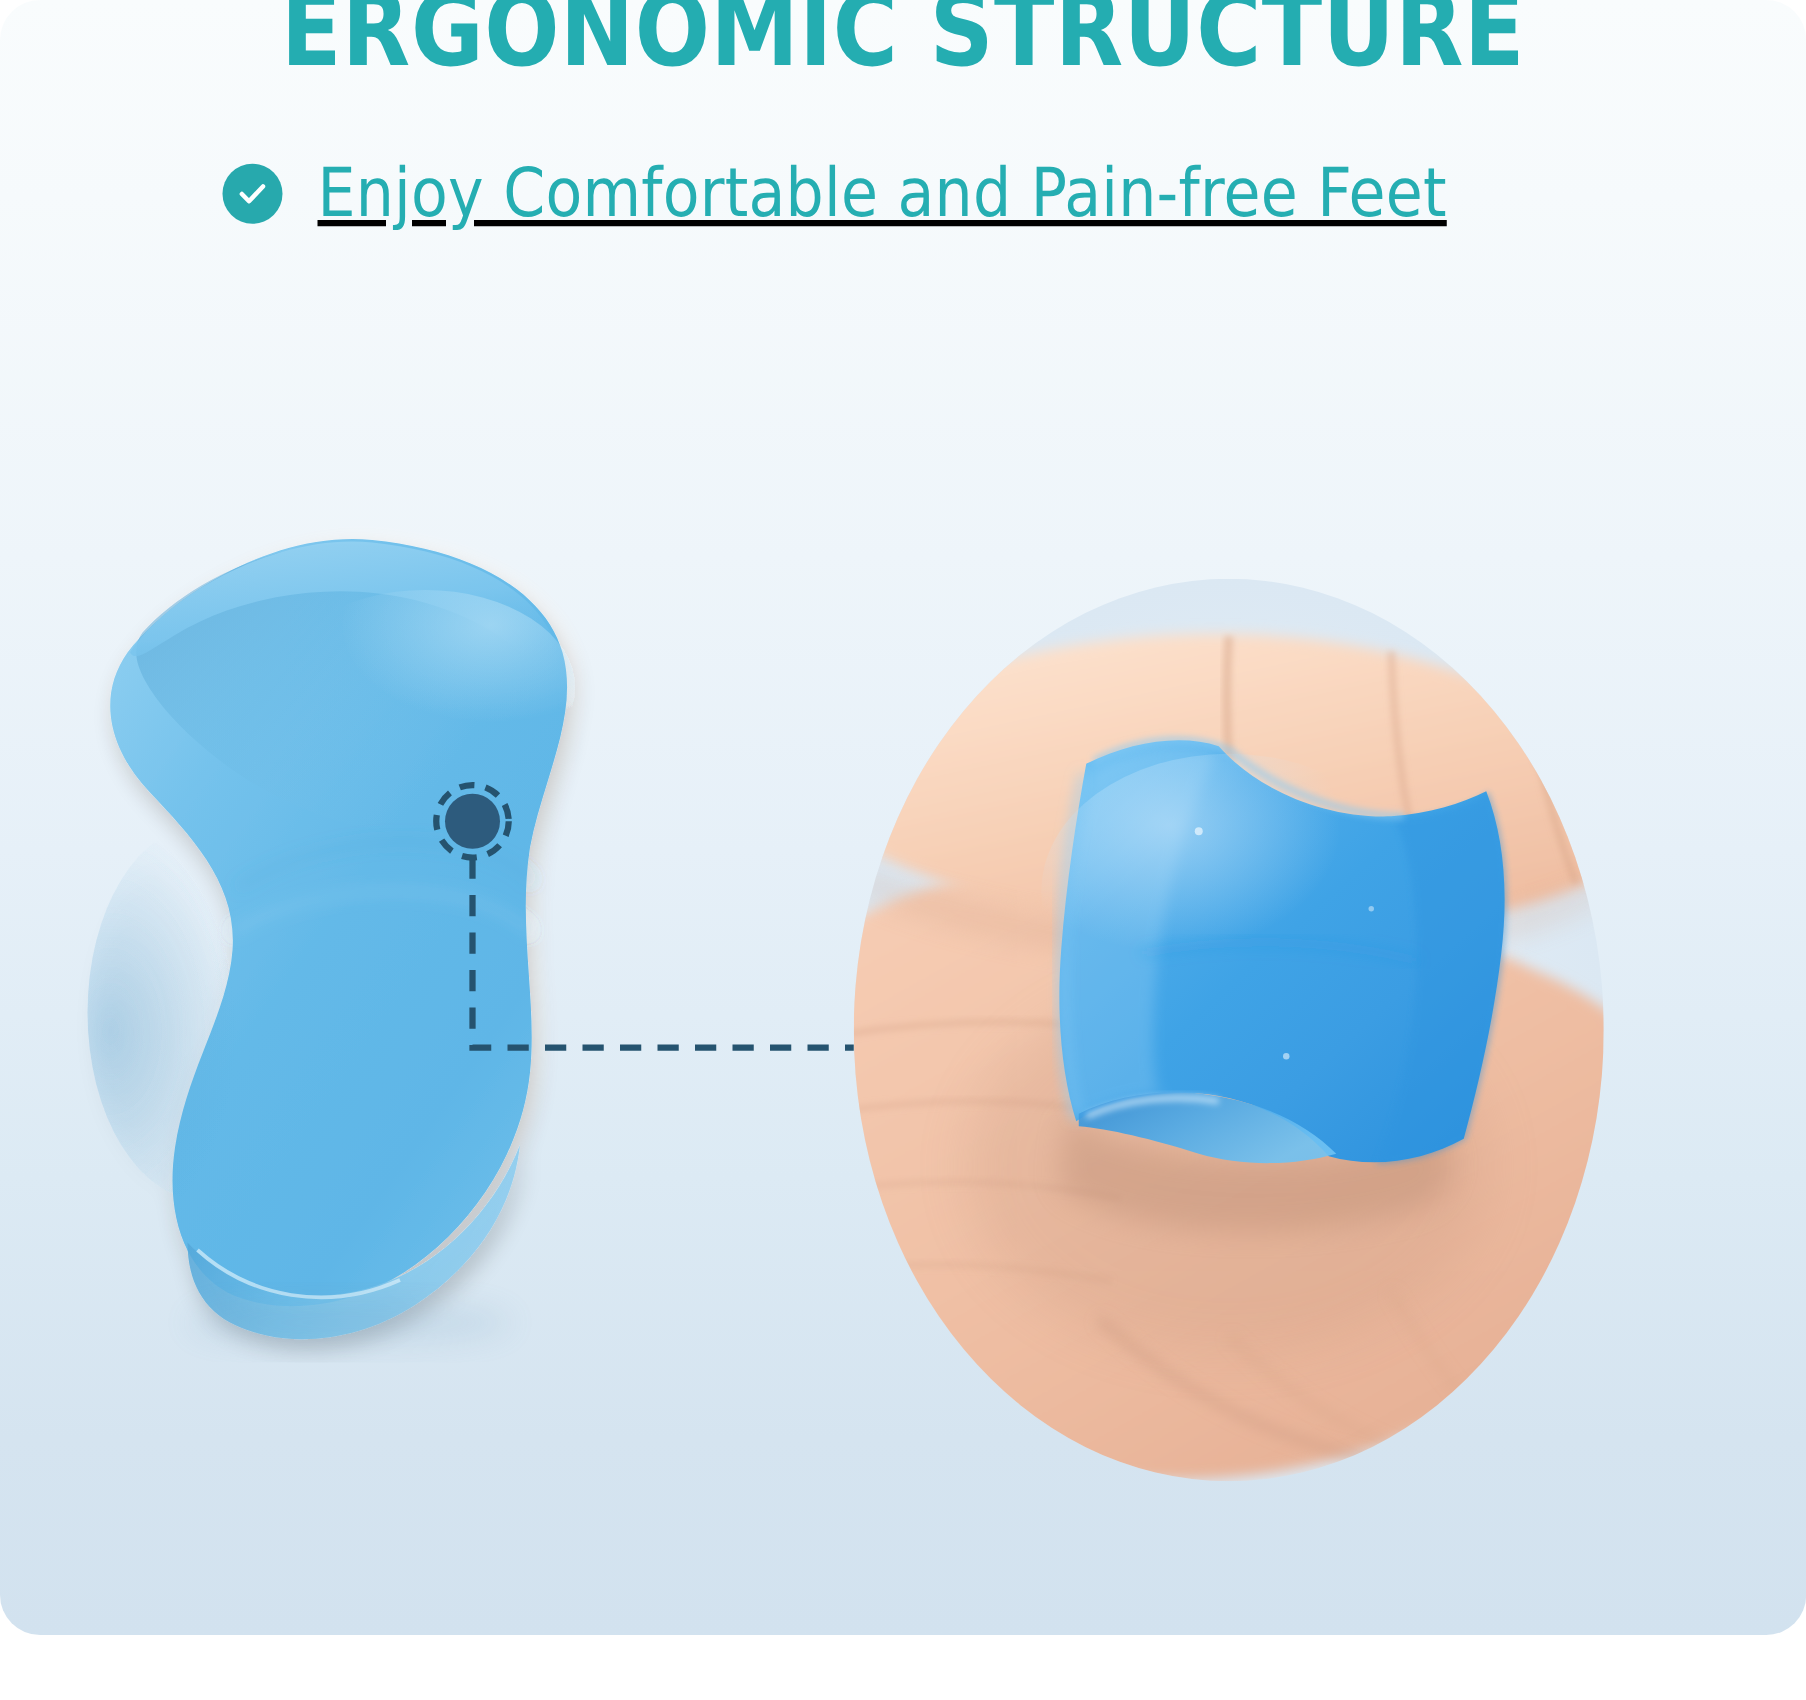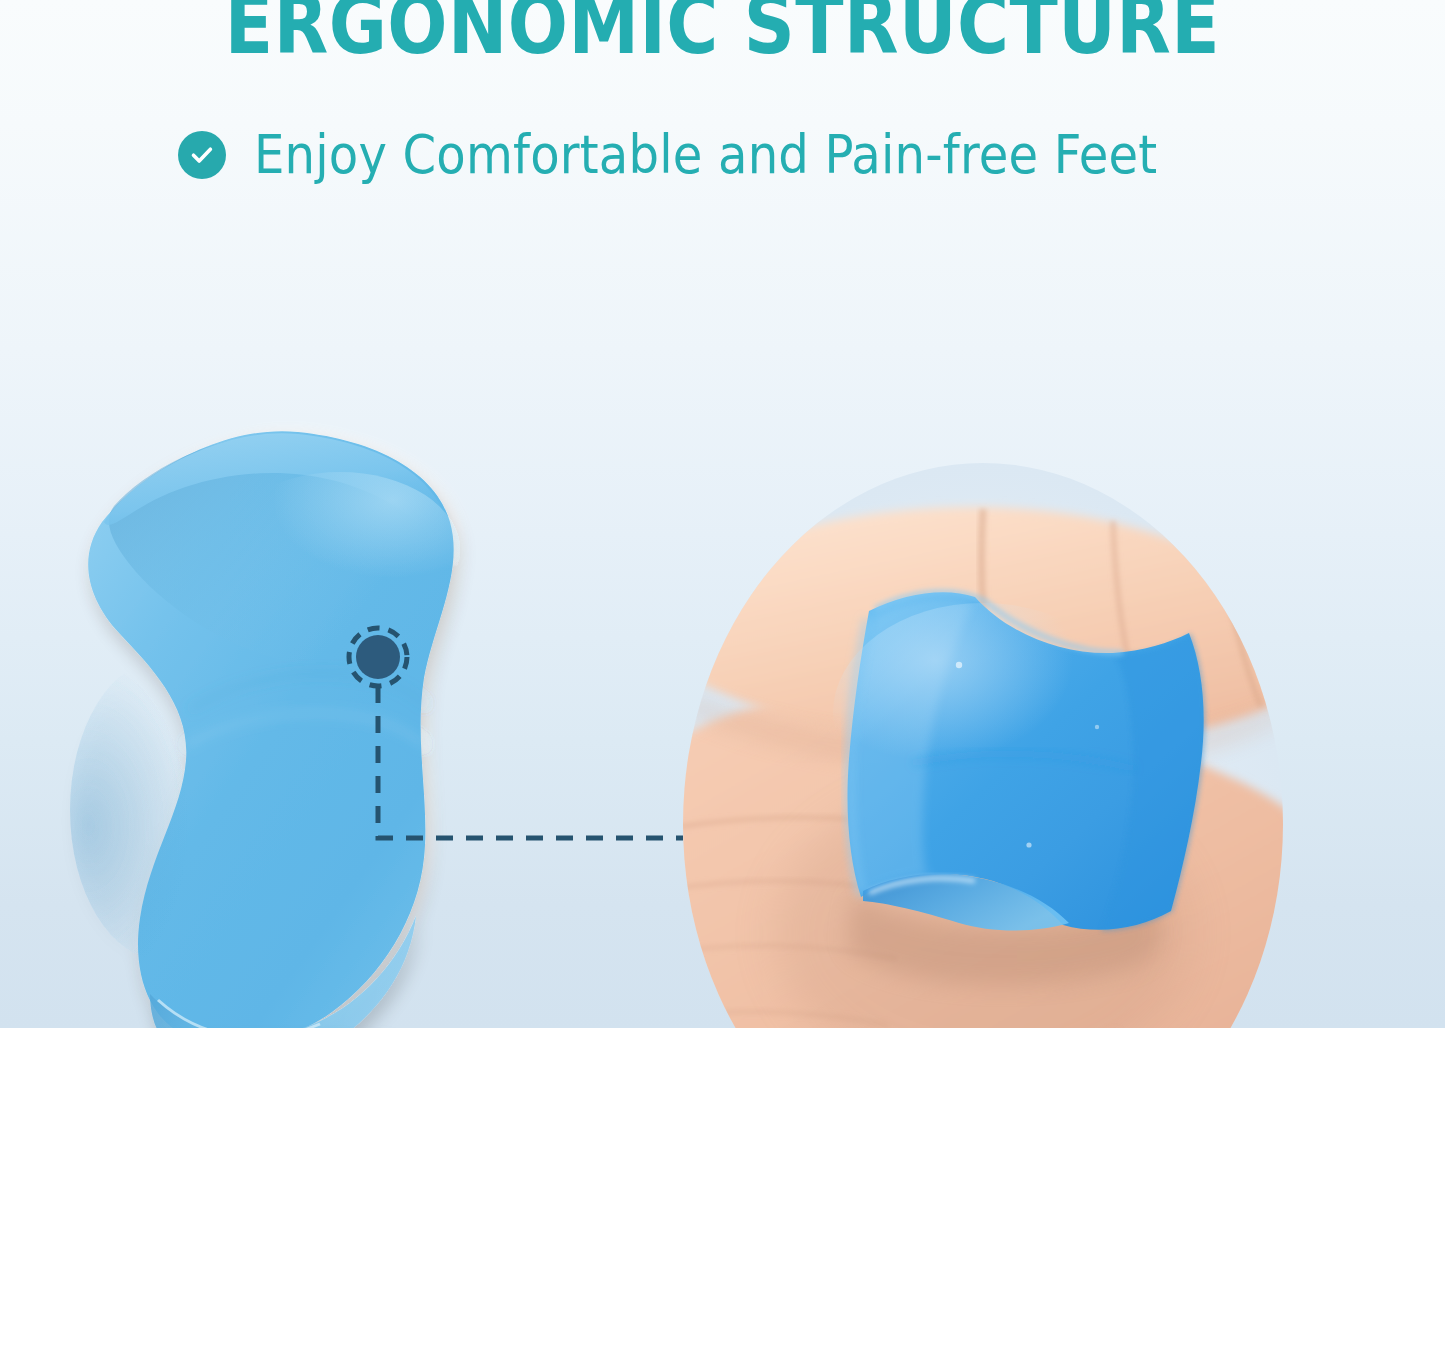--- a/index.html
+++ b/index.html
@@ -3,31 +3,32 @@
 <meta charset="utf-8">
 <style>
   html, body {
     margin: 0;
     padding: 0;
     background: #ffffff;
   }
   #page {
     position: relative;
     width: 1445px;
-    height: 1028px;
+    height: 1308px;
     overflow: hidden;
     font-family: "Liberation Sans", sans-serif;
     background: linear-gradient(180deg,
         #f9fcfd 0%,
         #f6fafc 12%,
         #eef5fa 34%,
         #e6f0f8 52%,
         #dceaf4 72%,
         #d5e4f0 88%,
         #d2e2ef 100%);
+    border-radius: 32px;
   }
 
   
   .header {
     position: absolute;
     left: 0; top: 0;
     width: 1445px;
   }
   .title {
     position: absolute;
@@ -49,20 +50,21 @@
     position: absolute;
     left: 178px;
     top: 124px;
     width: 1120px;
   }
   .bullet {
     display: flex;
     align-items: center;
     height: 62px;
     margin-bottom: 24px;
+    text-decoration: underline;
   }
   .bullet-badge {
     flex: 0 0 auto;
     width: 48px;
     height: 48px;
     border-radius: 50%;
     background: #27a9ad;
     display: flex;
     align-items: center;
     justify-content: center;

